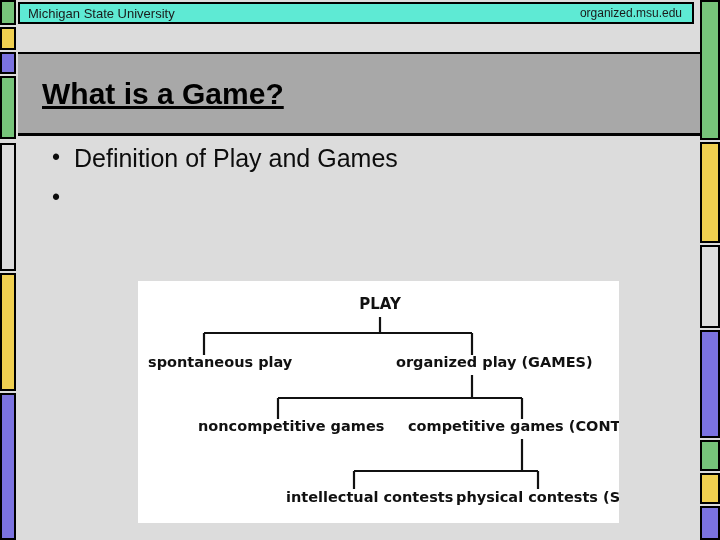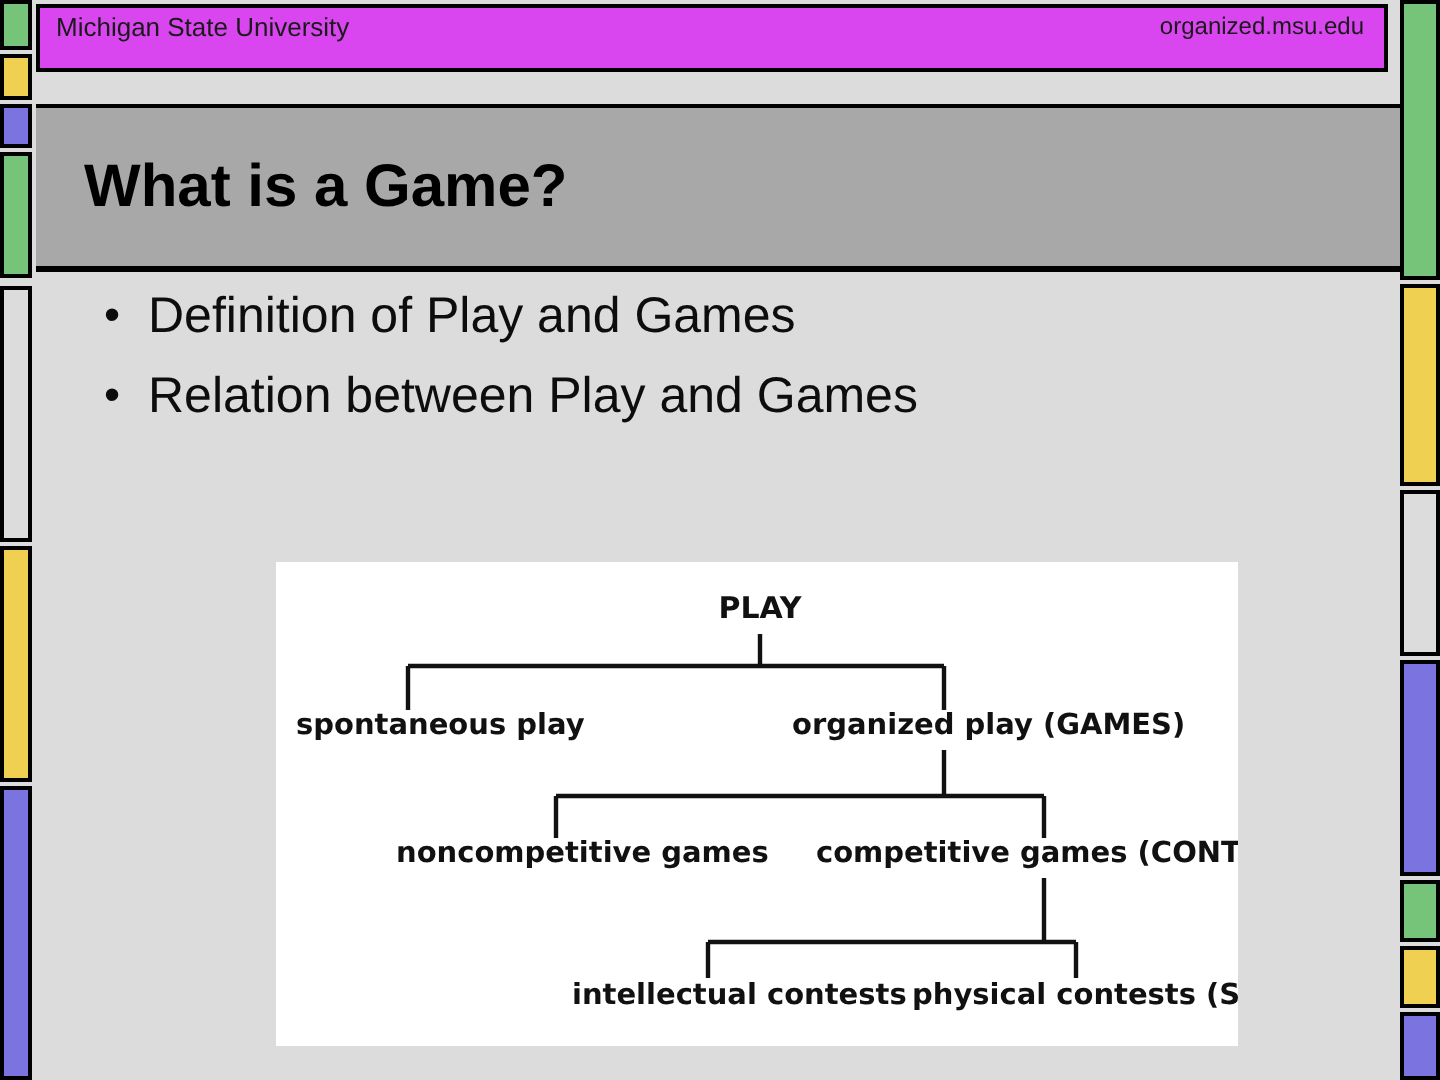--- a/index.html
+++ b/index.html
@@ -22,22 +22,22 @@
     border: 2px solid #000000;
     box-sizing: border-box;
   }
 
   
   #header-bar {
     position: absolute;
     left: 18px;
     top: 2px;
     width: 676px;
-    height: 34px;
-    background: #d946ef;
+    height: 22px;
+    background: #5eead4;
     border: 2px solid #000000;
     box-sizing: border-box;
   }
   #header-left {
     position: absolute;
     left: 8px;
     top: 2px;
     font-size: 13px;
     color: #1a1a1a;
     white-space: nowrap;
@@ -66,20 +66,21 @@
   #title-text {
     position: absolute;
     left: 24px;
     top: 50%;
     transform: translateY(-50%);
     font-size: 30px;
     font-weight: bold;
     color: #000000;
     letter-spacing: 0px;
     white-space: nowrap;
+    text-decoration: underline;
   }
 
   
   #bullets {
     position: absolute;
     left: 52px;
     top: 146px;
     width: 600px;
   }
   .bullet-row {
@@ -163,21 +164,20 @@
     <span id="title-text">What is a Game?</span>
   </div>
 
   <div id="bullets">
       <div class="bullet-row">
         <span class="bullet-dot">•</span>
         <span>Definition of Play and Games</span>
       </div>
       <div class="bullet-row">
         <span class="bullet-dot">•</span>
-        <span>Relation between Play and Games</span>
       </div>
     </div>
 
   <div id="diagram-panel">
     <svg id="diagram-svg" viewBox="0 0 481 242">
       <g id="dg-lines" stroke="#111111" stroke-width="2.2" fill="none">
           <path d="M 242 36 L 242 52"></path>
           <path d="M 66 52 L 334 52"></path>
           <path d="M 66 52 L 66 74"></path>
           <path d="M 334 52 L 334 74"></path>

